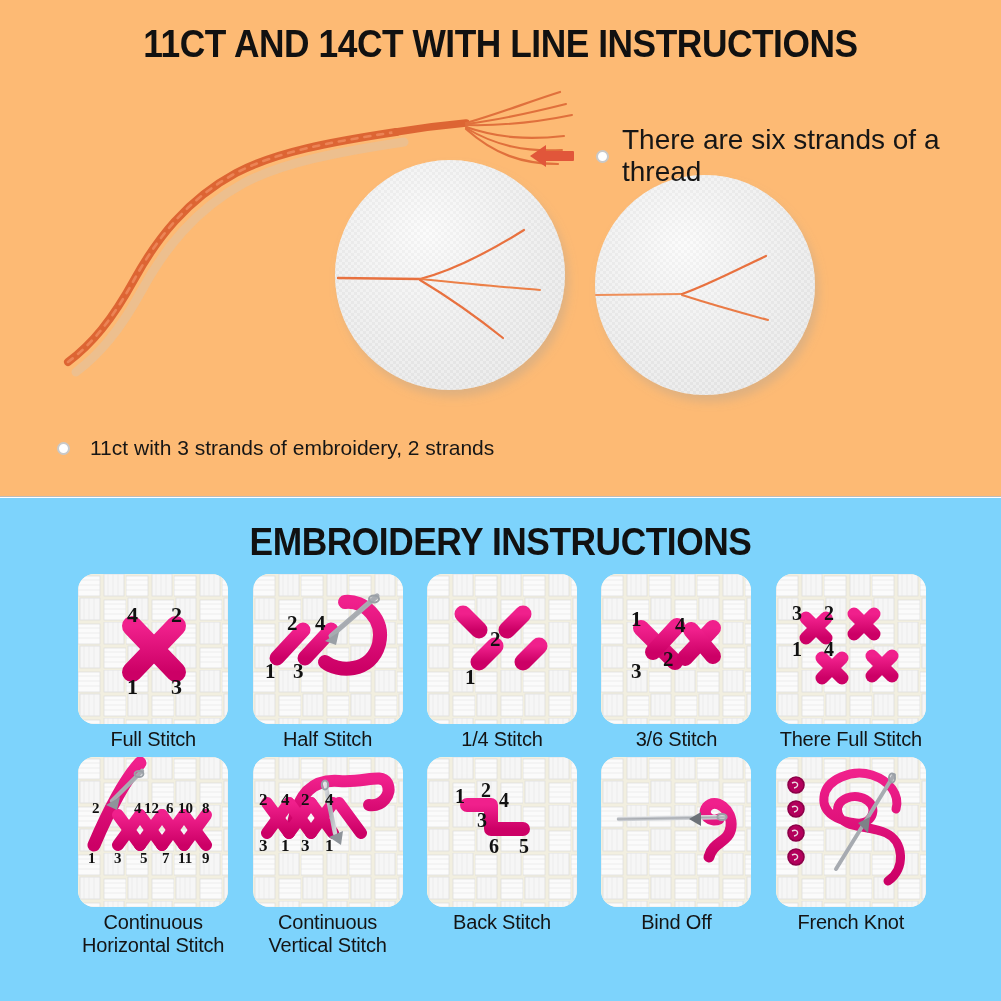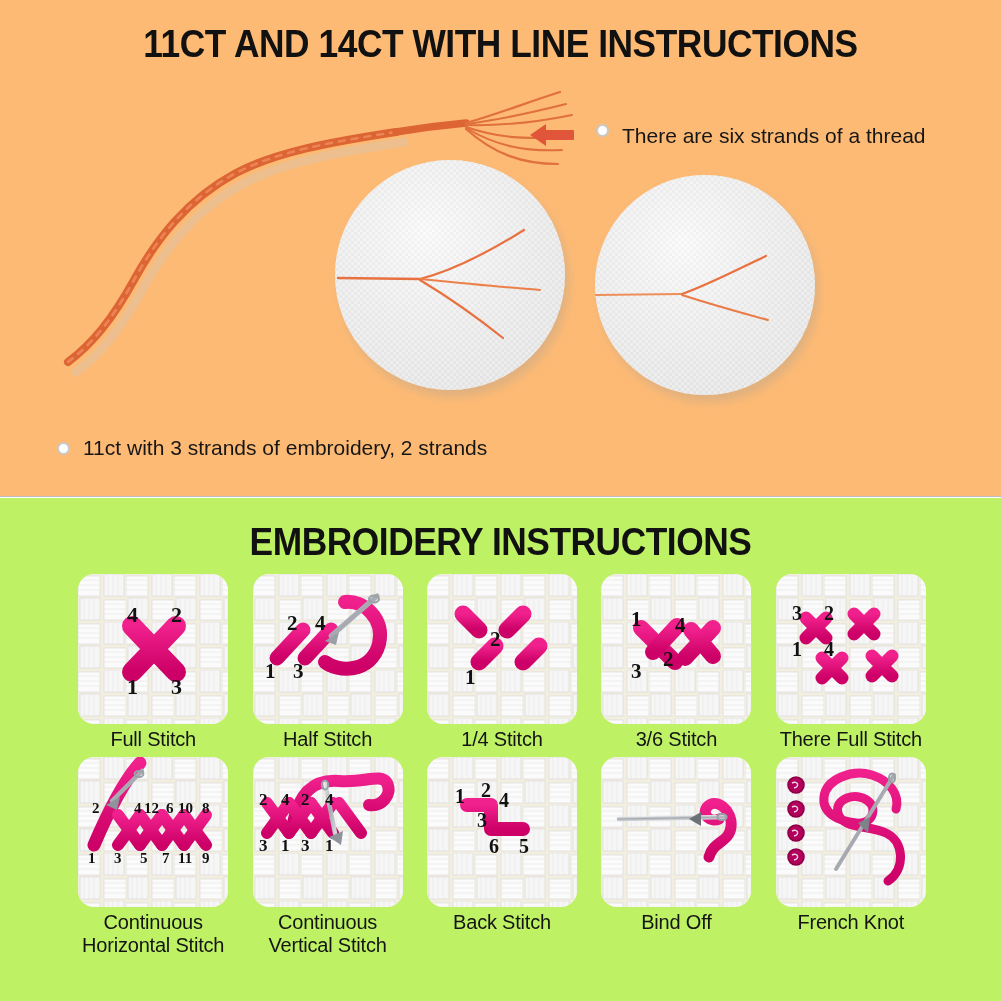--- a/index.html
+++ b/index.html
@@ -26,22 +26,22 @@
   }
   #title-main {
     position:absolute; left:0; top:22px; width:1001px;
     font-size:38px; line-height:44px;
   }
 
   #thread-art { position:absolute; left:0; top:70px; width:1001px; height:400px; }
 
   .note-row {
     position:absolute;
-    display:flex; align-items:flex-start;
-    font-size:21px; color:#161616;
+    display:flex; align-items:center;
+    font-size:28px; color:#161616;
   }
   #note-six { left:530px; top:124px; }
   .arrow-left {
     width:44px; height:22px; margin-right:22px;
     position:relative; flex:0 0 auto;
   }
   .arrow-left::before {
     content:""; position:absolute; left:14px; top:6px;
     width:30px; height:10px; background:#e1563a; border-radius:1px;
   }
@@ -55,32 +55,32 @@
   .bullet-ring {
     width:13px; height:13px; border-radius:50%;
     border:2px solid #c9c9c9; background:#fff;
     margin-right:13px; flex:0 0 auto;
   }
 
   .caption-row {
     position:absolute; display:flex; align-items:center;
     font-size:21px; color:#161616; white-space:nowrap;
   }
-  #cap-11ct { left:57px; top:436px; }
+  #cap-11ct { left:57px; top:436px;gap:7px; }
   #cap-14ct { left:546px; top:436px; }
 
   #divider {
     position:absolute; left:0; top:496px; width:1001px; height:1px;
     background:#bdbdbd;
   }
 
   
   #section-stitches {
     position:absolute; left:0; top:498px; width:1001px; height:503px;
-    background:#bef264;
+    background:#7dd3fc;
   }
   #title-embroidery {
     position:absolute; left:0; top:22px; width:1001px;
     font-size:38px; line-height:44px;
   }
 
   .grid {
     position:absolute; left:66px; top:76px;
     width:872px;
     display:grid;

